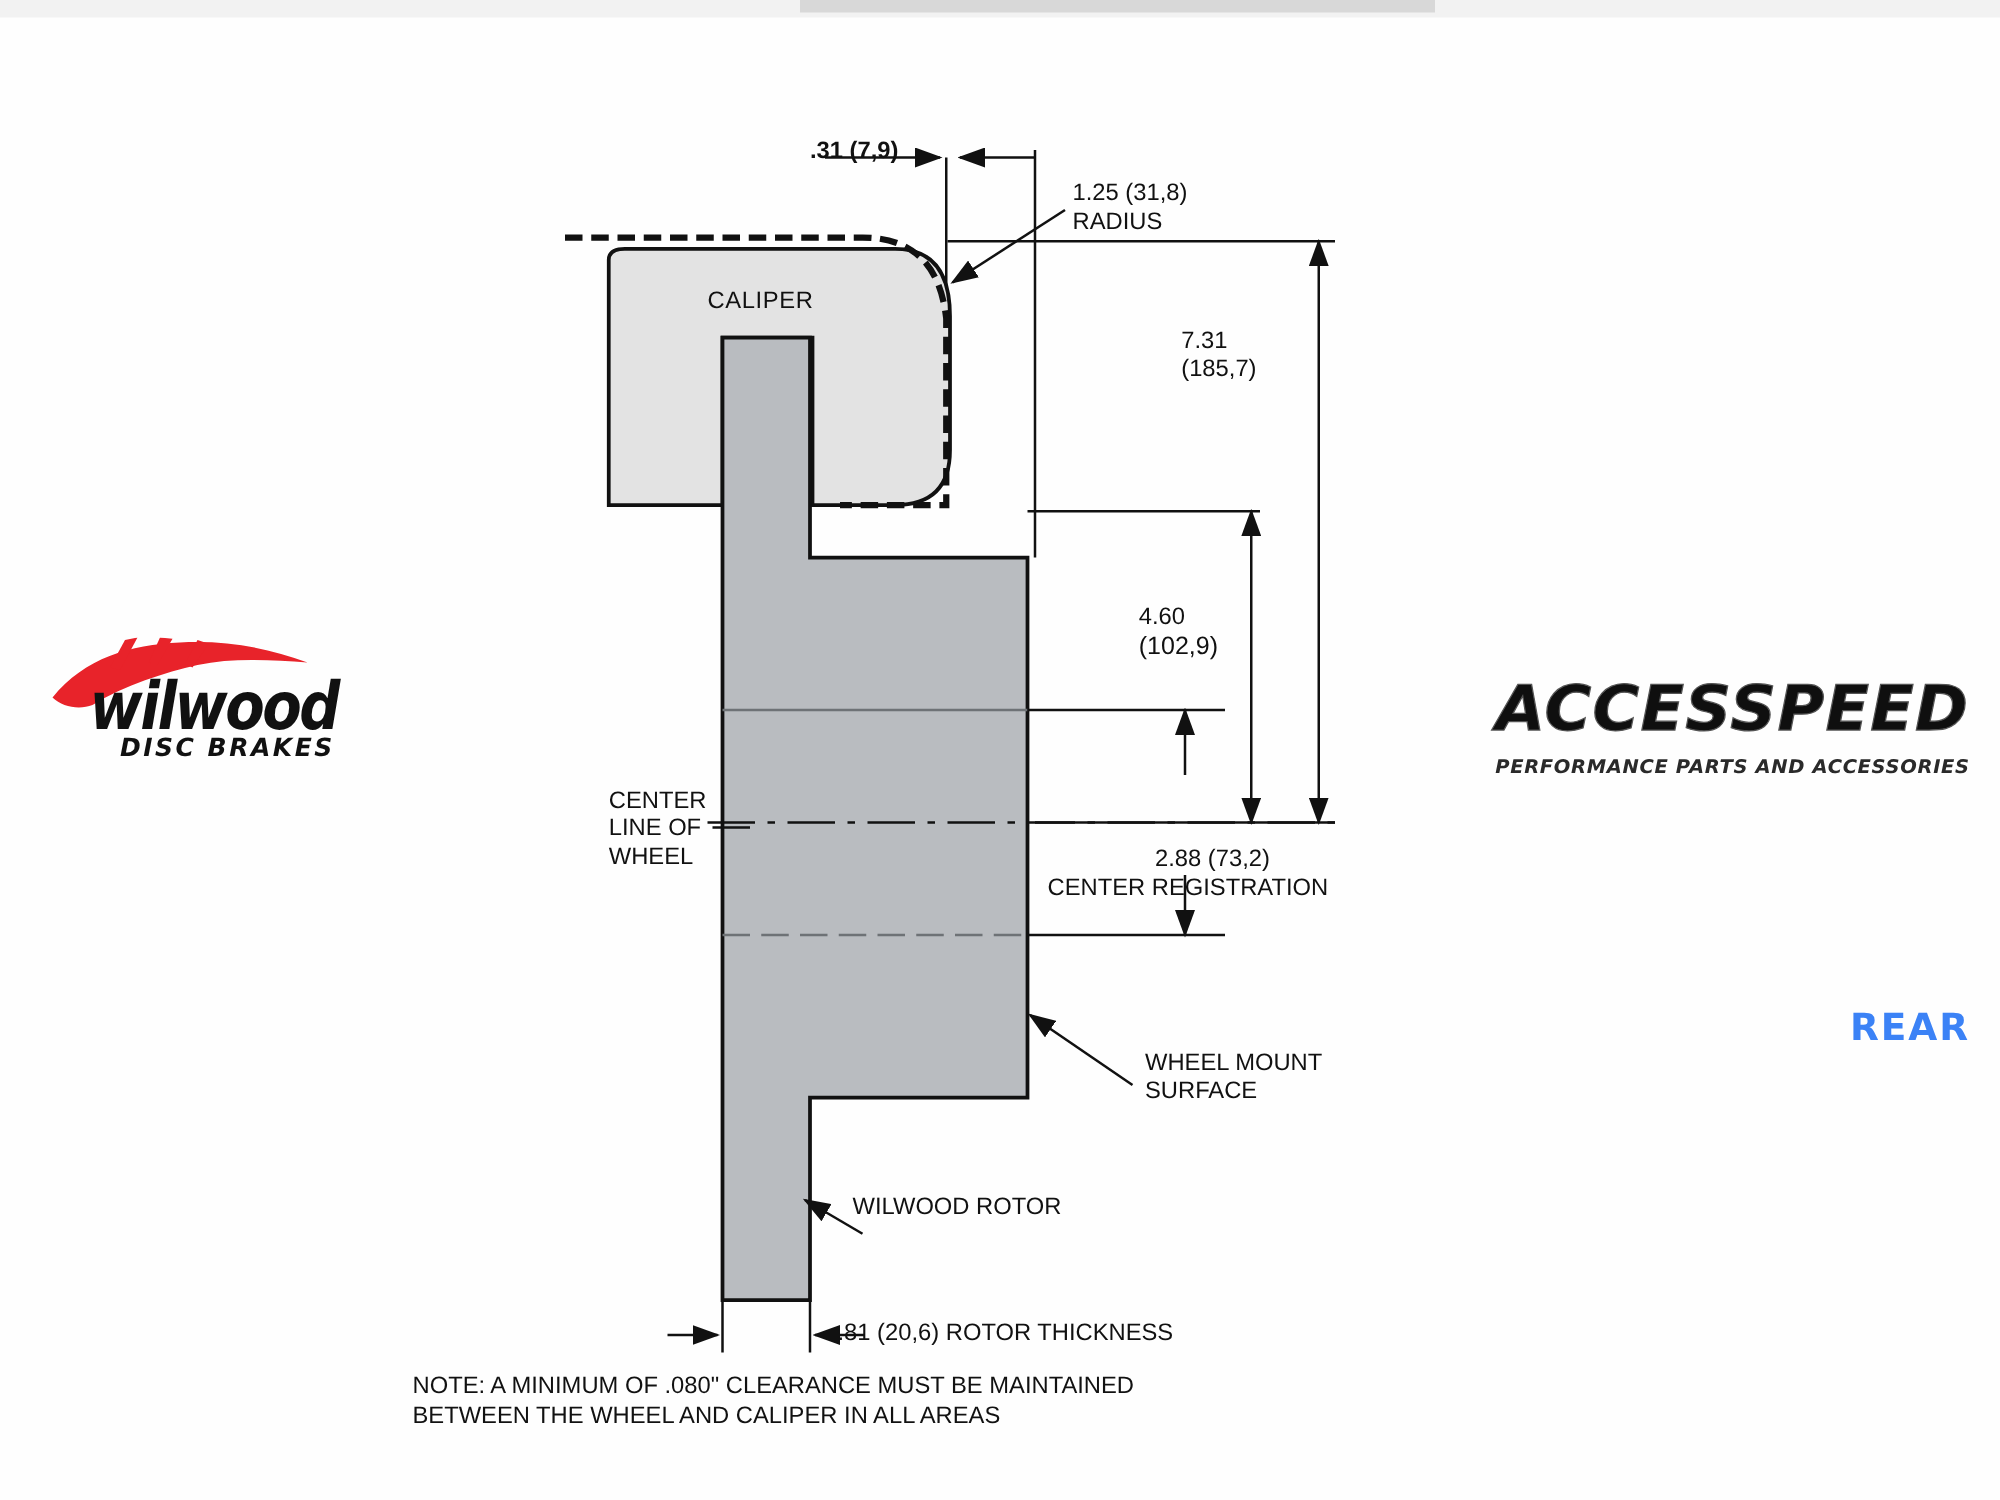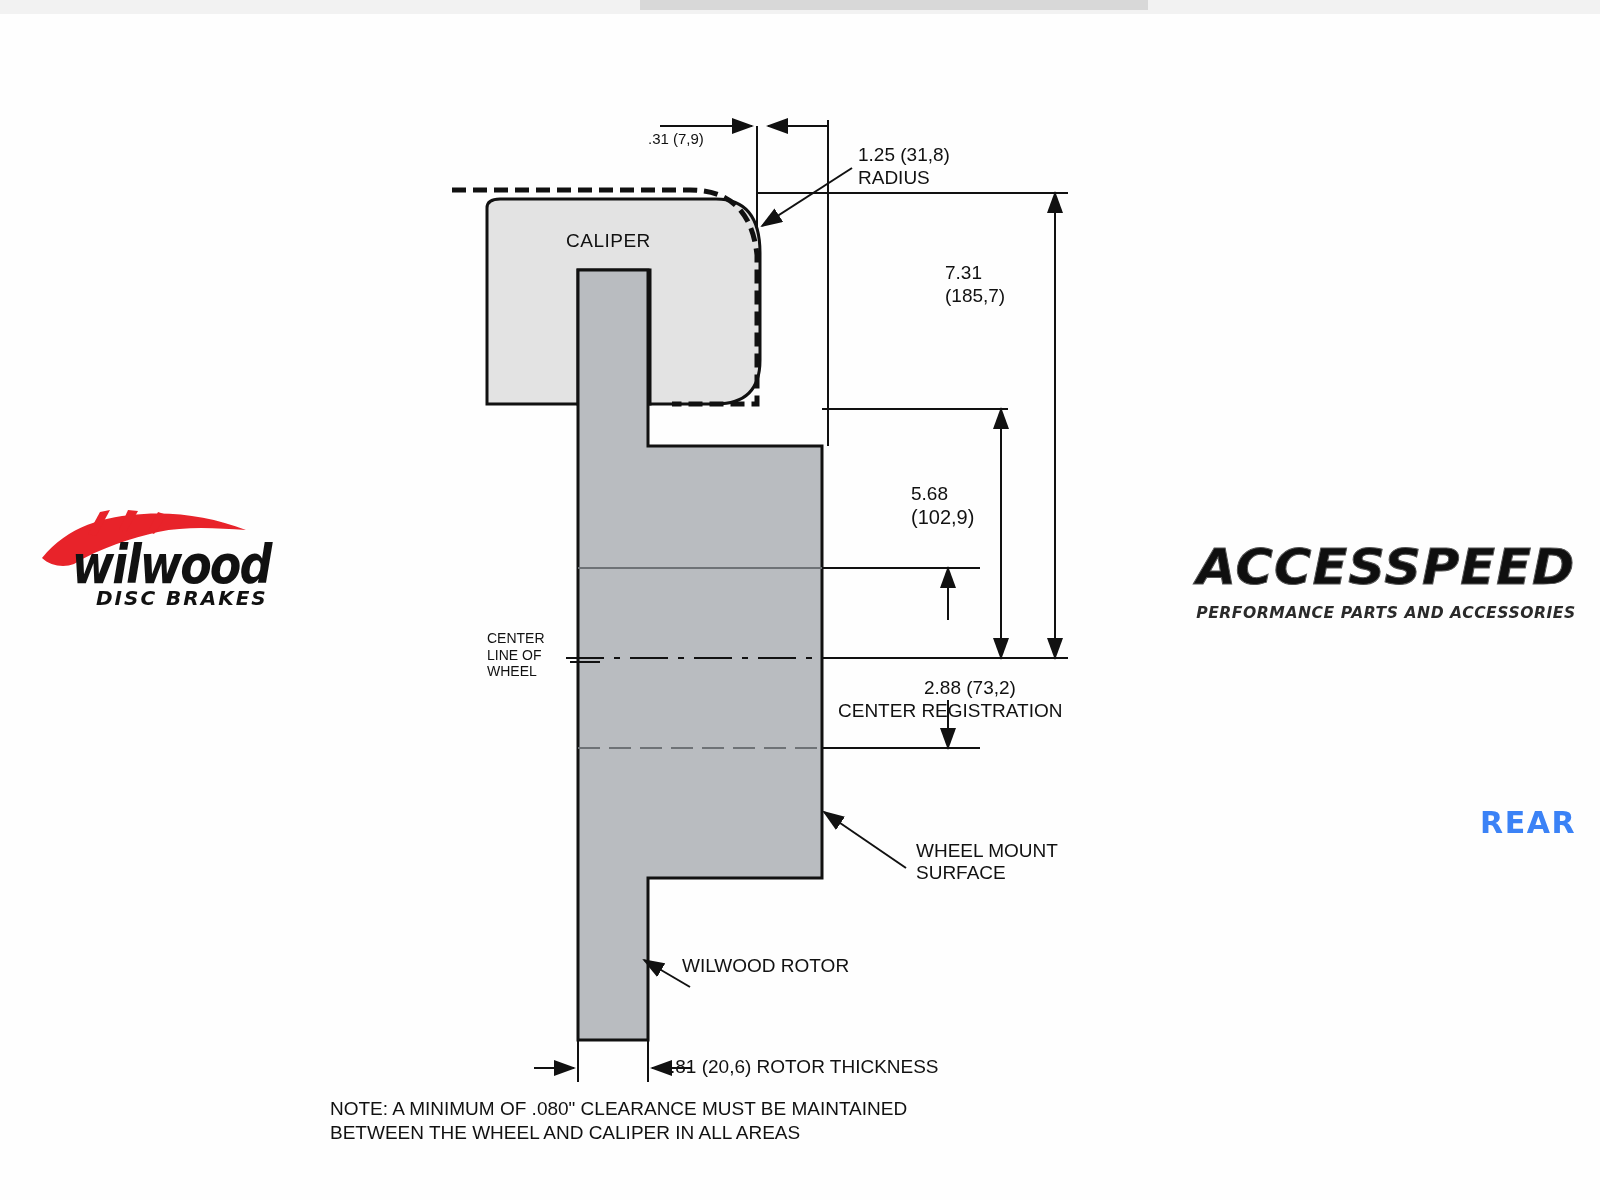--- a/index.html
+++ b/index.html
@@ -234,37 +234,37 @@
     </g>
 
     <g>
       <line x1="578" y1="1040" x2="578" y2="1082" stroke="#111" stroke-width="2"></line>
       <line x1="648" y1="1040" x2="648" y2="1082" stroke="#111" stroke-width="2"></line>
       <line x1="534" y1="1068" x2="574" y2="1068" stroke="#111" stroke-width="2" marker-end="url(#arrow-end)"></line>
       <line x1="692" y1="1068" x2="652" y2="1068" stroke="#111" stroke-width="2" marker-end="url(#arrow-end)"></line>
     </g>
   </svg>
 
-  <div class="lbl" style="left:648px; top:130px; font-size:15px;">.31 (7,9)</div>
+  <div class="lbl" style="left:648px; top:110px; font-size:19px;font-weight:bold;">.31 (7,9)</div>
 
   <div class="lbl" style="left:858px; top:144px; font-size:19px;">1.25 (31,8)</div>
   <div class="lbl" style="left:858px; top:167px; font-size:19px;">RADIUS</div>
 
   <div class="lbl c" style="left:945px; top:262px; width:180px; font-size:19px;">7.31</div>
   <div class="lbl c" style="left:945px; top:285px; width:180px; font-size:19px;">(185,7)</div>
 
-  <div class="lbl c" style="left:911px; top:483px; width:180px; font-size:19px;">5.68</div>
+  <div class="lbl c" style="left:911px; top:483px; width:180px; font-size:19px;">4.60</div>
   <div class="lbl c" style="left:911px; top:506px; width:180px; font-size:20px;">(102,9)</div>
 
   <div class="lbl" style="left:896px; top:677px; font-size:19px;margin-left:28px;">2.88 (73,2)</div>
   <div class="lbl" style="left:838px; top:700px; font-size:19px;">CENTER REGISTRATION</div>
 
   <div class="lbl" style="left:566px; top:230px; font-size:19px; letter-spacing:0.5px;">CALIPER</div>
 
-  <div class="lbl" style="left:487px; top:630px; font-size:14px;">CENTER
+  <div class="lbl" style="left:487px; top:630px; font-size:19px;">CENTER
 LINE OF
 WHEEL</div>
 
   <div class="lbl" style="left:916px; top:840px; font-size:19px;">WHEEL MOUNT
 SURFACE</div>
 
   <div class="lbl" style="left:682px; top:955px; font-size:19px;">WILWOOD ROTOR</div>
 
   <div class="lbl" style="left:670px; top:1056px; font-size:19px;">.81 (20,6) ROTOR THICKNESS</div>
 

